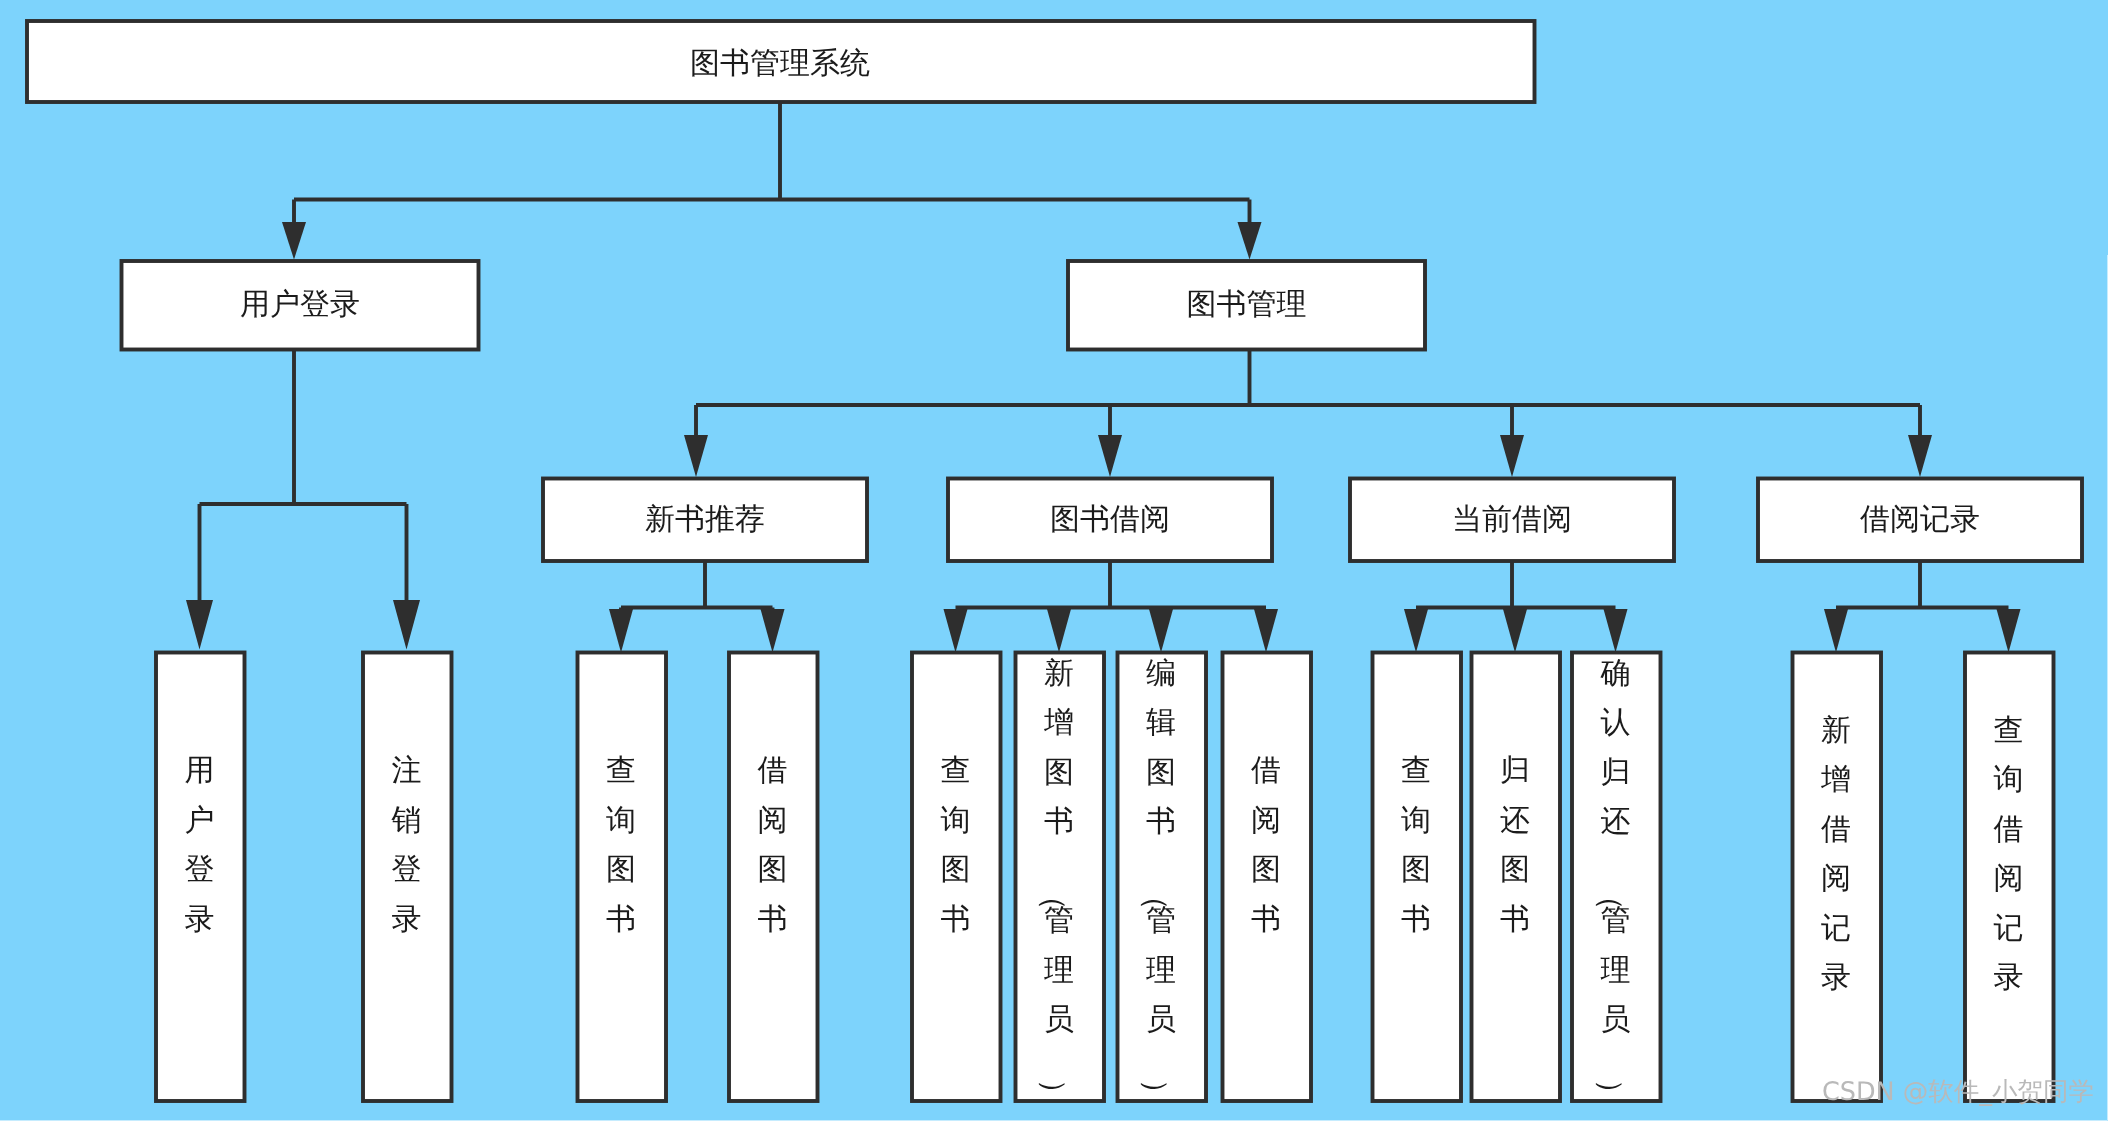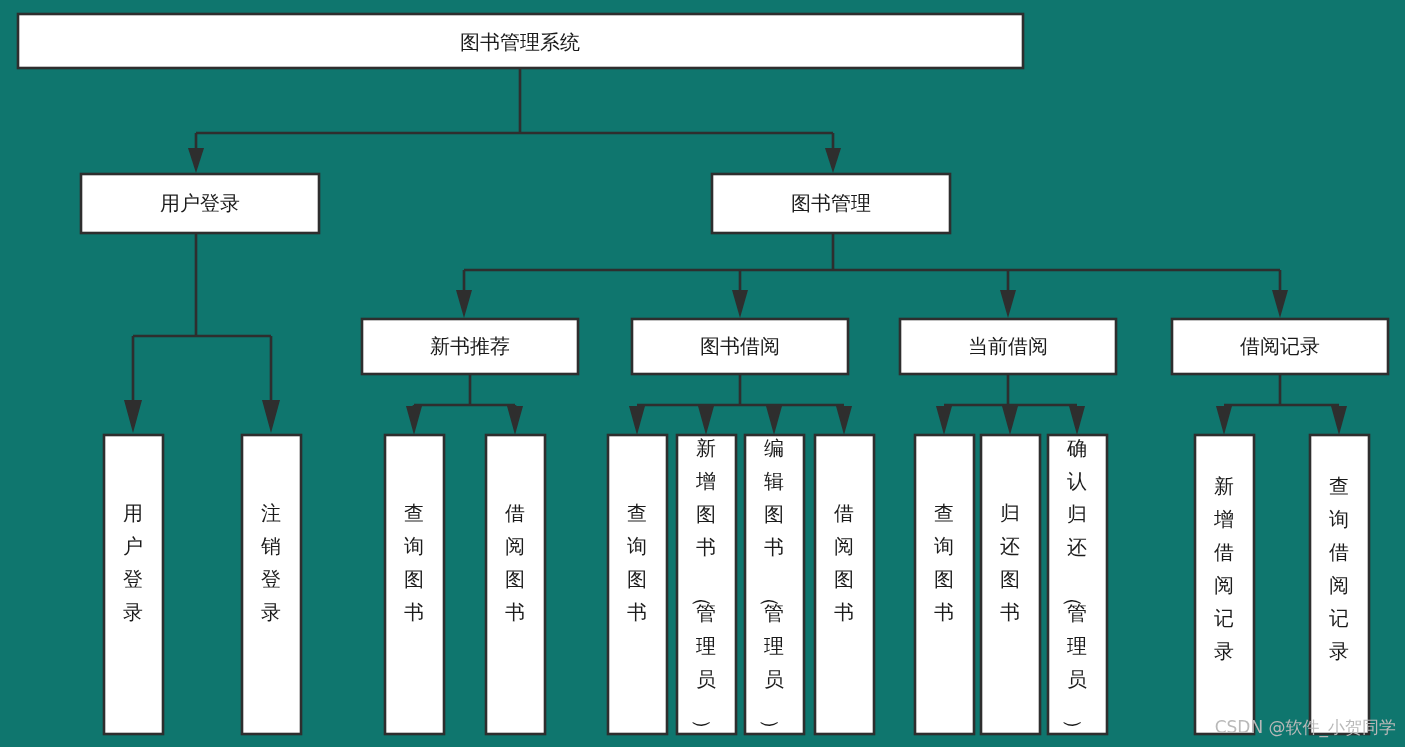--- a/index.html
+++ b/index.html
@@ -10,21 +10,21 @@
   body {
     width: 1405px;
     height: 747px;
     font-family: "DejaVu Sans", "Liberation Sans", sans-serif;
     overflow: hidden;
   }
   #diagram-root {
     position: relative;
     width: 1405px;
     height: 747px;
-    background: #0f766e;
+    background: #7dd3fc;
   }
   svg.diagram-svg {
     position: absolute;
     top: 0;
     left: 0;
     width: 1405px;
     height: 747px;
   }
   .node-box {
     fill: #ffffff;

